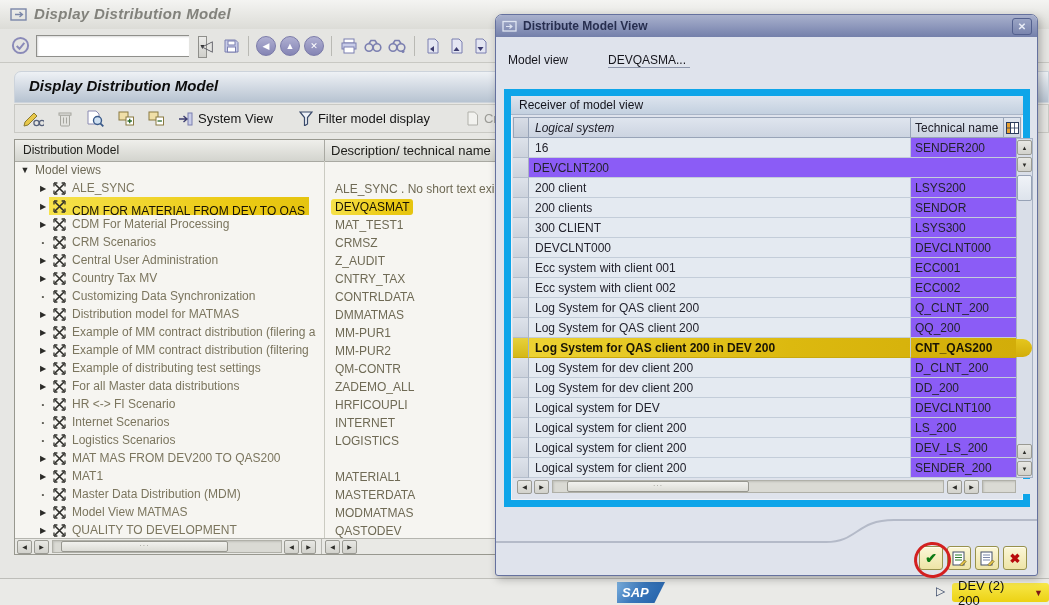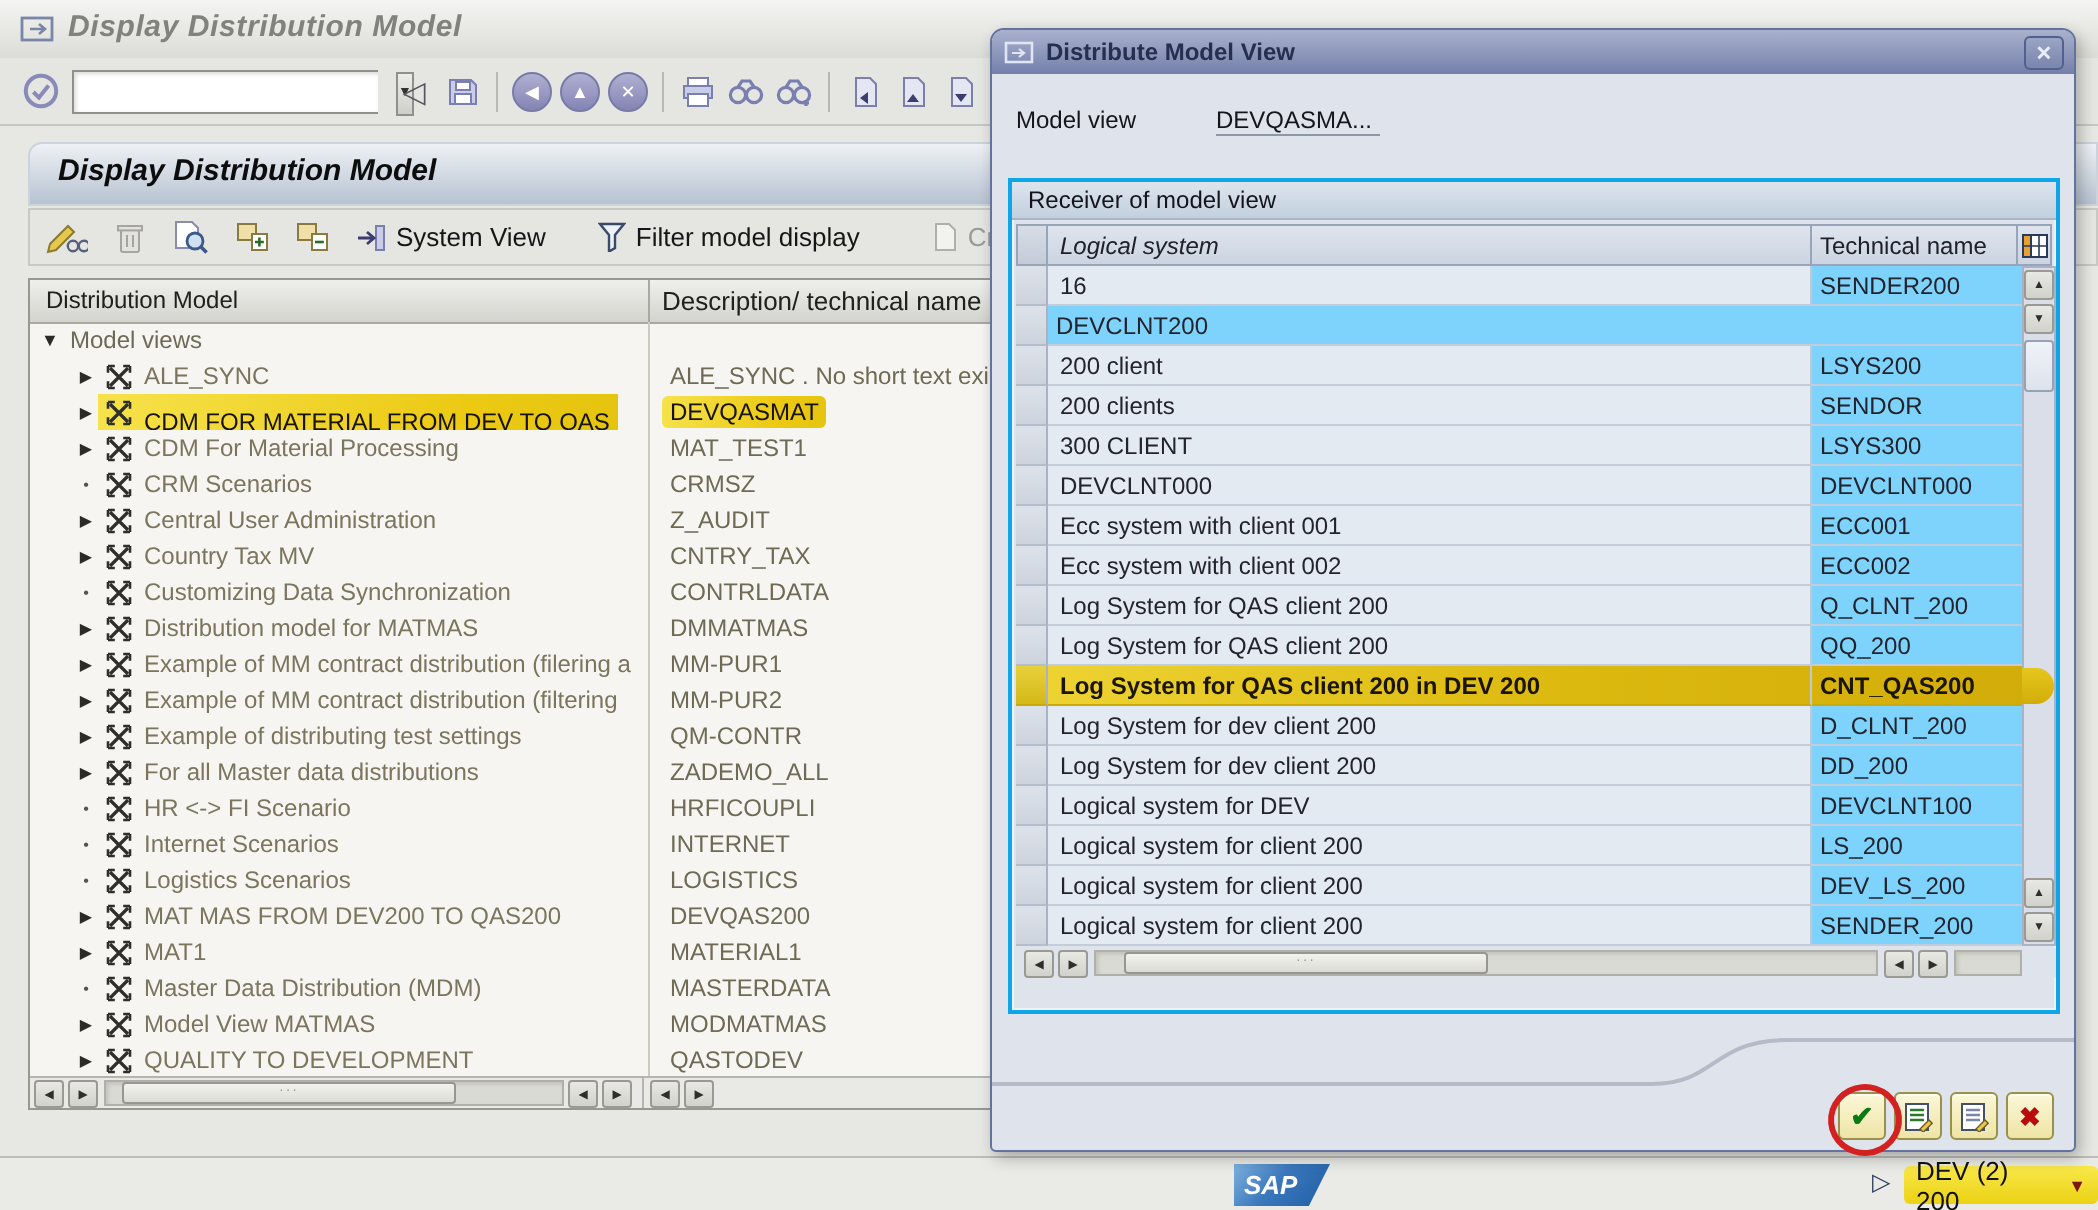--- a/index.html
+++ b/index.html
@@ -64,35 +64,35 @@
   #system-chip .dd{font-size:9px;color:#7c1717;}
 
   
   #dialog{left:495px;top:14px;width:543px;height:562px;background:#dfe3ec;border:1px solid #65719e;border-radius:7px 7px 3px 3px;box-shadow:2px 3px 8px rgba(0,0,0,.28);box-sizing:border-box;}
   #dlg-titlebar{left:0;top:0;right:0;height:22px;background:linear-gradient(#a9b1cd,#7480ab);border-radius:6px 6px 0 0;display:flex;align-items:center;}
   #dlg-title{font-size:12px;font-weight:600;color:#272e4f;margin-left:6px;}
   #dlg-close{position:absolute;right:5px;top:3px;width:18px;height:15px;background:linear-gradient(#9aa4c4,#7a85ae);border:1px solid #53608e;border-radius:3px;color:#e9edf6;font-size:10px;font-weight:bold;display:flex;align-items:center;justify-content:center;}
   #mv-label{left:12px;top:38px;font-size:12px;color:#15151c;}
   #mv-value{left:112px;top:38px;font-size:12px;color:#15151c;border-bottom:1px solid #8d96ab;min-width:82px;}
 
-  #groupbox{left:8px;top:74px;width:526px;height:418px;border:2px solid #0ea5e9;box-shadow:inset 0 0 0 1px #eef1f7;background:#dfe3ec;box-sizing:border-box;}
+  #groupbox{left:8px;top:74px;width:526px;height:418px;border:7px solid #0ea5e9;box-shadow:inset 0 0 0 1px #eef1f7;background:#dfe3ec;box-sizing:border-box;}
   #group-head{left:0;top:0;right:0;height:19px;background:linear-gradient(#dde4ee,#c3d0df);border-bottom:1px solid #aab6c8;font-size:12px;color:#14141c;padding:2px 0 0 8px;box-sizing:border-box;}
 
   #dthead{left:2px;top:21px;right:2px;height:21px;display:flex;}
   .dth{background:linear-gradient(#dfe5ee,#ccd4e1);border:1px solid #98a4b8;border-left:none;box-sizing:border-box;font-size:12px;color:#20202a;padding-top:3px;}
   .dth.sel{width:16px;border-left:1px solid #98a4b8;background:linear-gradient(#d8dde6,#c4cbd7);}
   .dth.c1{width:382px;padding-left:6px;font-style:italic;}
   .dth.c2{flex:1;padding-left:4px;}
   .dth.cfg{width:17px;display:flex;align-items:center;justify-content:center;padding-top:0;}
 
   #drows{left:2px;top:42px;width:503px;height:340px;overflow:visible;}
   .drow{display:flex;height:20px;box-sizing:border-box;position:relative;}
   .dsel{width:16px;background:linear-gradient(#dde2ea,#cdd3dd);border-right:1px solid #a9b3c3;border-bottom:1px solid #b3bdcb;box-sizing:border-box;}
   .dc1{width:382px;border-right:1px solid #bfc9d6;border-bottom:1px solid #c3cdd9;box-sizing:border-box;font-size:12px;color:#23232d;padding:3px 0 0 6px;background:#e4eaf1;white-space:nowrap;overflow:hidden;}
-  .dc2{flex:1;border-bottom:1px solid #c3cdd9;box-sizing:border-box;font-size:12px;color:#23232d;padding:3px 0 0 4px;background:#7dd3fc;white-space:nowrap;overflow:hidden;}
+  .dc2{flex:1;border-bottom:1px solid #c3cdd9;box-sizing:border-box;font-size:12px;color:#23232d;padding:3px 0 0 4px;background:#8b5cf6;white-space:nowrap;overflow:hidden;}
   .drow.mark{z-index:3;background:linear-gradient(93deg,#eed434,#dcb90f 55%,#d2ad09);border-radius:4px 0 0 4px;}
   .drow.mark .dc1,.drow.mark .dc2{background:transparent;color:#1a1505;border-bottom-color:#c9a90c;font-weight:bold;}
   .drow.mark .dsel{background:linear-gradient(#e7d13c,#d5b817);border-bottom-color:#c9a90c;}
   .drow.mark::after{content:'';position:absolute;right:-16px;top:1px;bottom:1px;width:16px;background:linear-gradient(#e5c61e,#d2ad09);border-radius:0 9px 9px 0;}
 
   #dvscroll{left:505px;top:42px;width:17px;height:340px;background:#d9dee8;border:1px solid #a9b3c5;box-sizing:border-box;display:flex;flex-direction:column;align-items:center;}
   #dvscroll .sbtn{width:13px;height:13px;margin:1px 0;}
   #dvscroll .vthumb{width:13px;height:24px;background:linear-gradient(#f0f3f8,#dde3ec);border:1px solid #97a2b6;border-radius:2px;margin-top:2px;}
   #dvscroll .vspace{flex:1;}
 
@@ -504,21 +504,20 @@
           <span class="chip">
             <span class="mic">
               <svg width="13" height="13">
                 <path d="M2 2 L11 11 M11 2 L2 11" stroke="#2e2e2a" stroke-width="1.6"></path>
                 <path d="M1 1 h3.4 M1 1 v3.4 M12 1 h-3.4 M12 1 v3.4 M1 12 h3.4 M1 12 v-3.4 M12 12 h-3.4 M12 12 v-3.4" stroke="#2e2e2a" stroke-width="1.3"></path>
               </svg>
             </span>
             <span class="tlabel">MAT MAS FROM DEV200 TO QAS200</span>
           </span>
         </div>
-        <div class="tc2"><span class="desc">DEVQAS200</span></div>
       </div>
       <div class="trow">
         <div class="tc1">
           <span class="exp arr">▶</span>
           <span class="chip">
             <span class="mic">
               <svg width="13" height="13">
                 <path d="M2 2 L11 11 M11 2 L2 11" stroke="#2e2e2a" stroke-width="1.6"></path>
                 <path d="M1 1 h3.4 M1 1 v3.4 M12 1 h-3.4 M12 1 v3.4 M1 12 h3.4 M1 12 v-3.4 M12 12 h-3.4 M12 12 v-3.4" stroke="#2e2e2a" stroke-width="1.3"></path>
               </svg>

